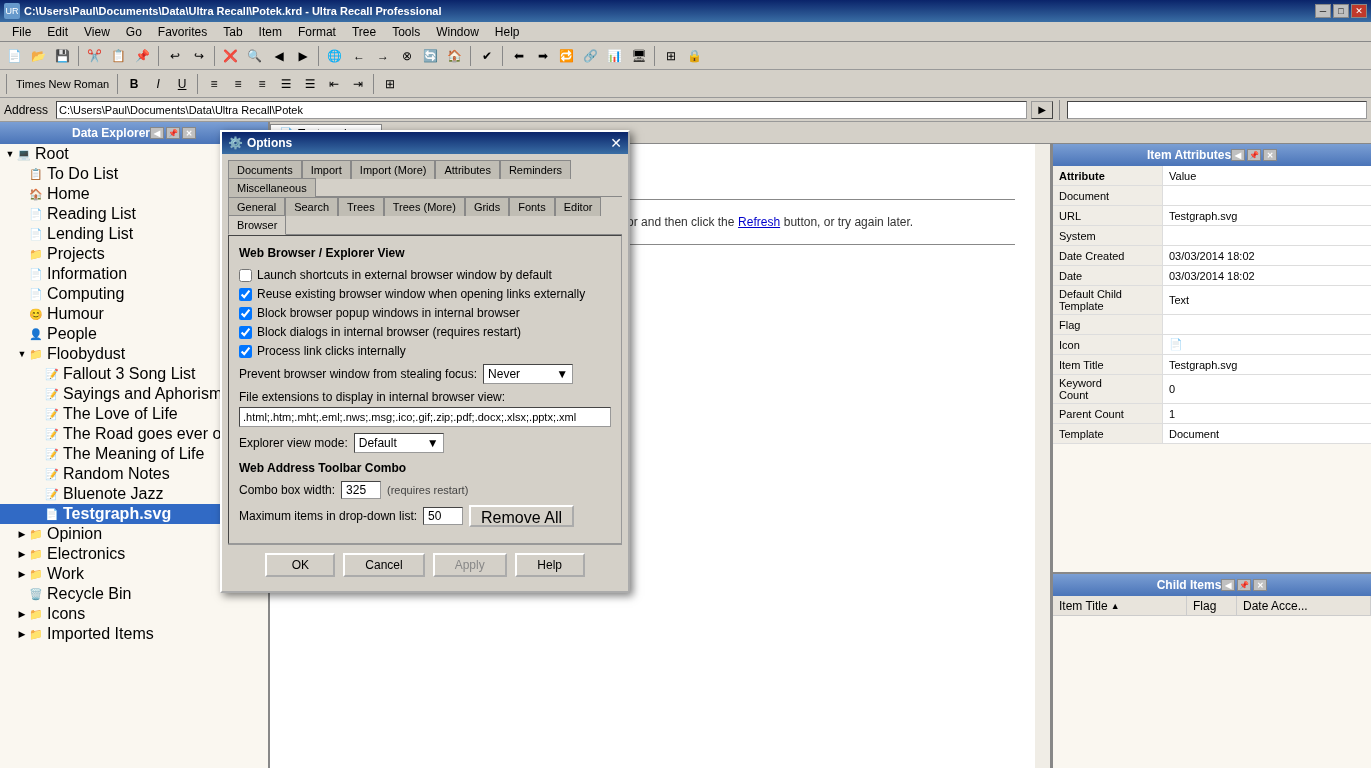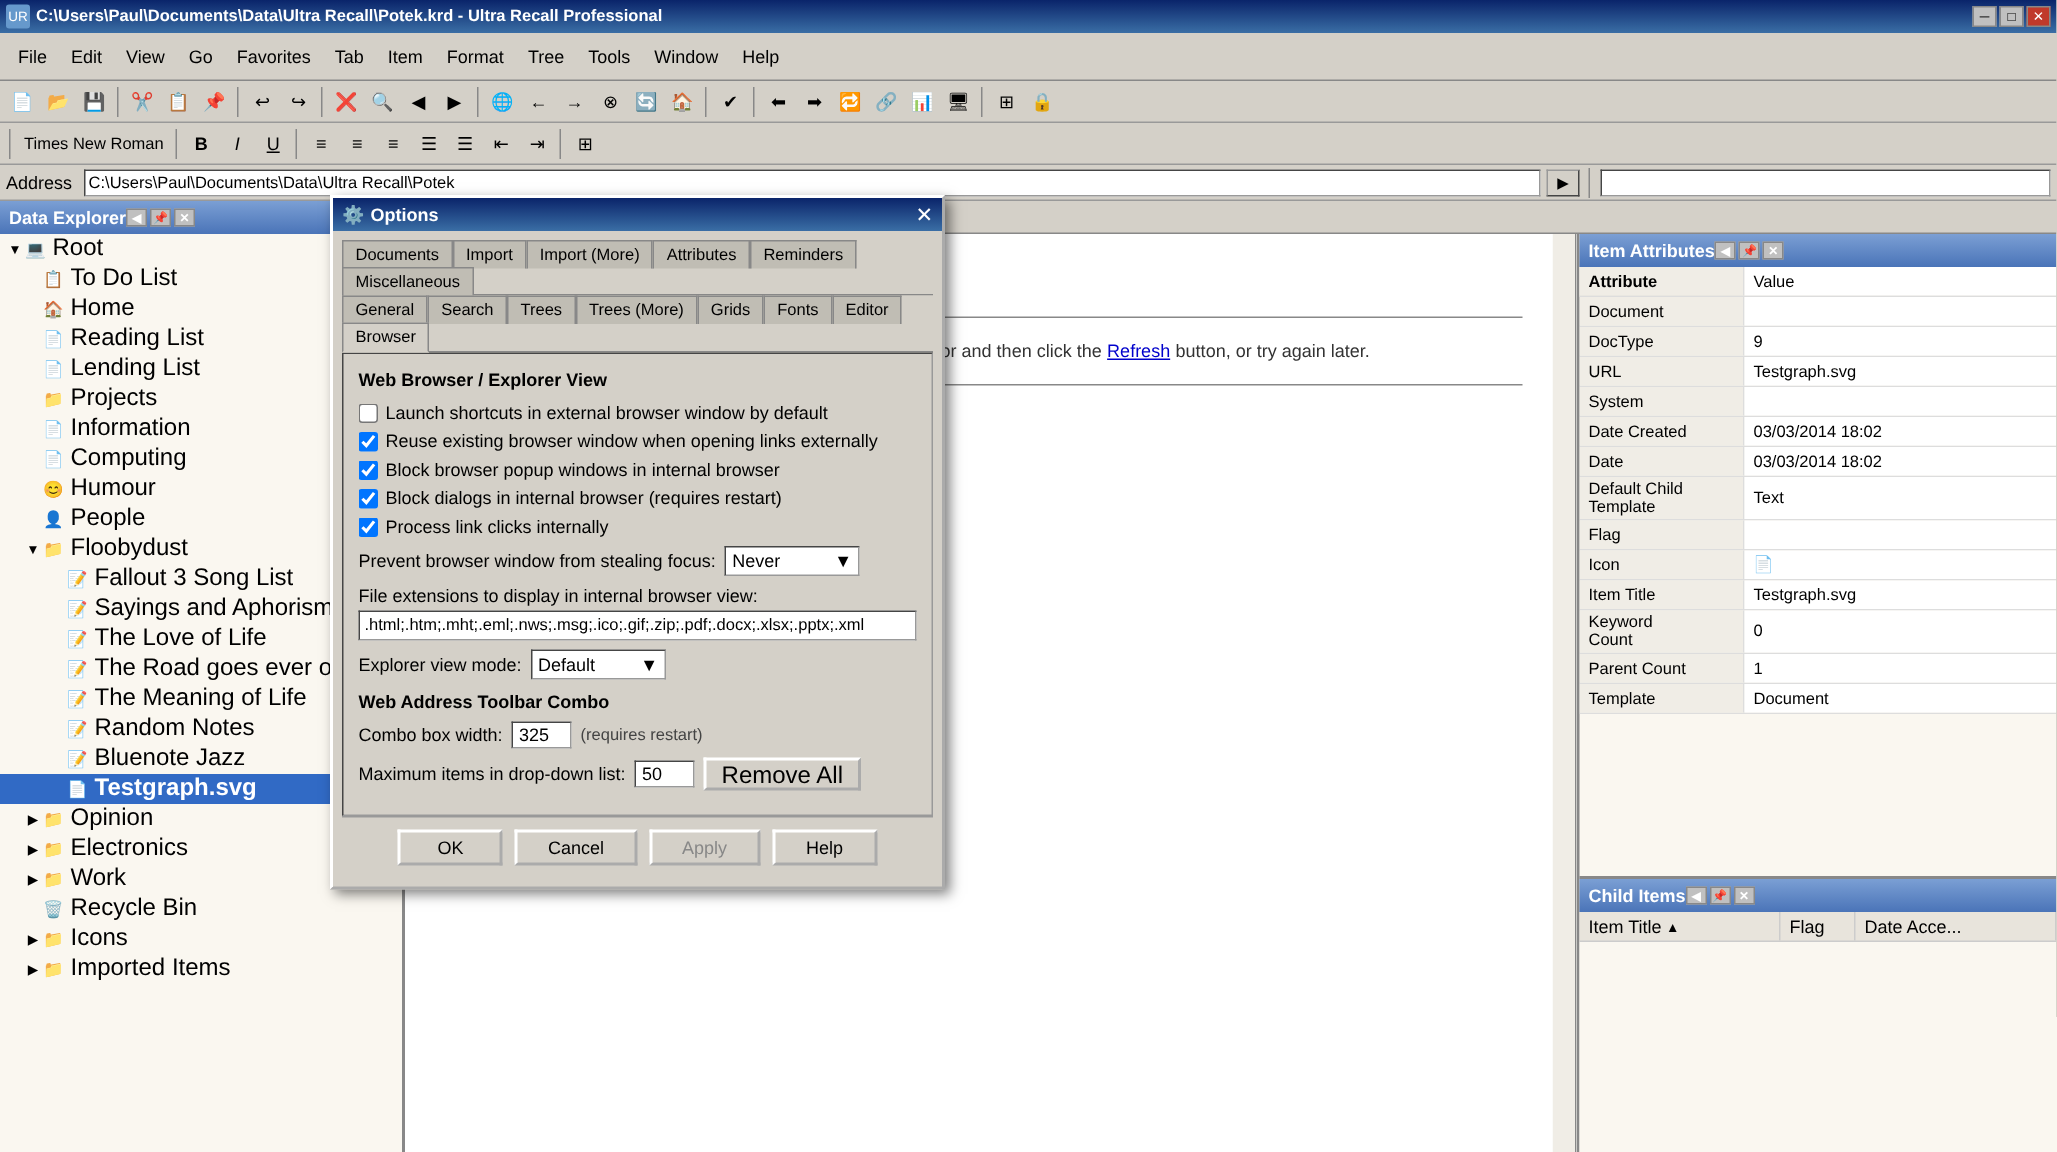--- a/index.html
+++ b/index.html
@@ -22,21 +22,21 @@
     .title-bar-controls { display: flex; gap: 2px; }
     .title-btn { width: 16px; height: 14px; background: #c0c0c0; border: 1px solid #888; display: flex; align-items: center; justify-content: center; font-size: 9px; cursor: pointer; color: #000; }
     .title-btn.close { background: #c0392b; color: white; }
 
     
     .menu-bar {
       background: #d4d0c8;
       border-bottom: 1px solid #888;
       display: flex;
       align-items: center;
-      height: 32px;
+      height: 20px;
       padding: 0 4px;
     }
     .menu-item {
       padding: 2px 8px;
       cursor: pointer;
       font-size: 12px;
     }
 
     
     .toolbar-row {
@@ -88,21 +88,21 @@
       display: flex;
       flex-direction: column;
       min-height: 0;
     }
     .panel-header {
       background: linear-gradient(to bottom, #7b9fd4, #4a74b8);
       color: white;
       height: 22px;
       display: flex;
       align-items: center;
-      justify-content: flex-start;
+      justify-content: center;
       padding: 0 6px;
       font-size: 11px;
       font-weight: bold;
     }
     .panel-header-controls { display: flex; gap: 2px; }
     .panel-ctrl { width: 14px; height: 12px; background: #c0c0c0; border: 1px solid #888; font-size: 8px; display: flex; align-items: center; justify-content: center; cursor: pointer; }
 
     .tree-area {
       flex: 1;
       overflow-y: auto;
@@ -659,24 +659,20 @@
         <div class="attr-row" style="background:#e8e4dc;">
           <div class="attr-name" style="font-weight:bold;">Attribute</div>
           <div class="attr-value" style="font-weight:normal;">Value</div>
         </div>
         <div class="attr-table">
           <div class="attr-row">
             <div class="attr-name">Document</div>
             <div class="attr-value"></div>
           </div>
           <div class="attr-row">
-            <div class="attr-name">DocType</div>
-            <div class="attr-value">9</div>
-          </div>
-          <div class="attr-row">
             <div class="attr-name">URL</div>
             <div class="attr-value">Testgraph.svg</div>
           </div>
           <div class="attr-row">
             <div class="attr-name">System</div>
             <div class="attr-value"></div>
           </div>
           <div class="attr-row">
             <div class="attr-name">Date Created</div>
             <div class="attr-value">03/03/2014 18:02</div>

